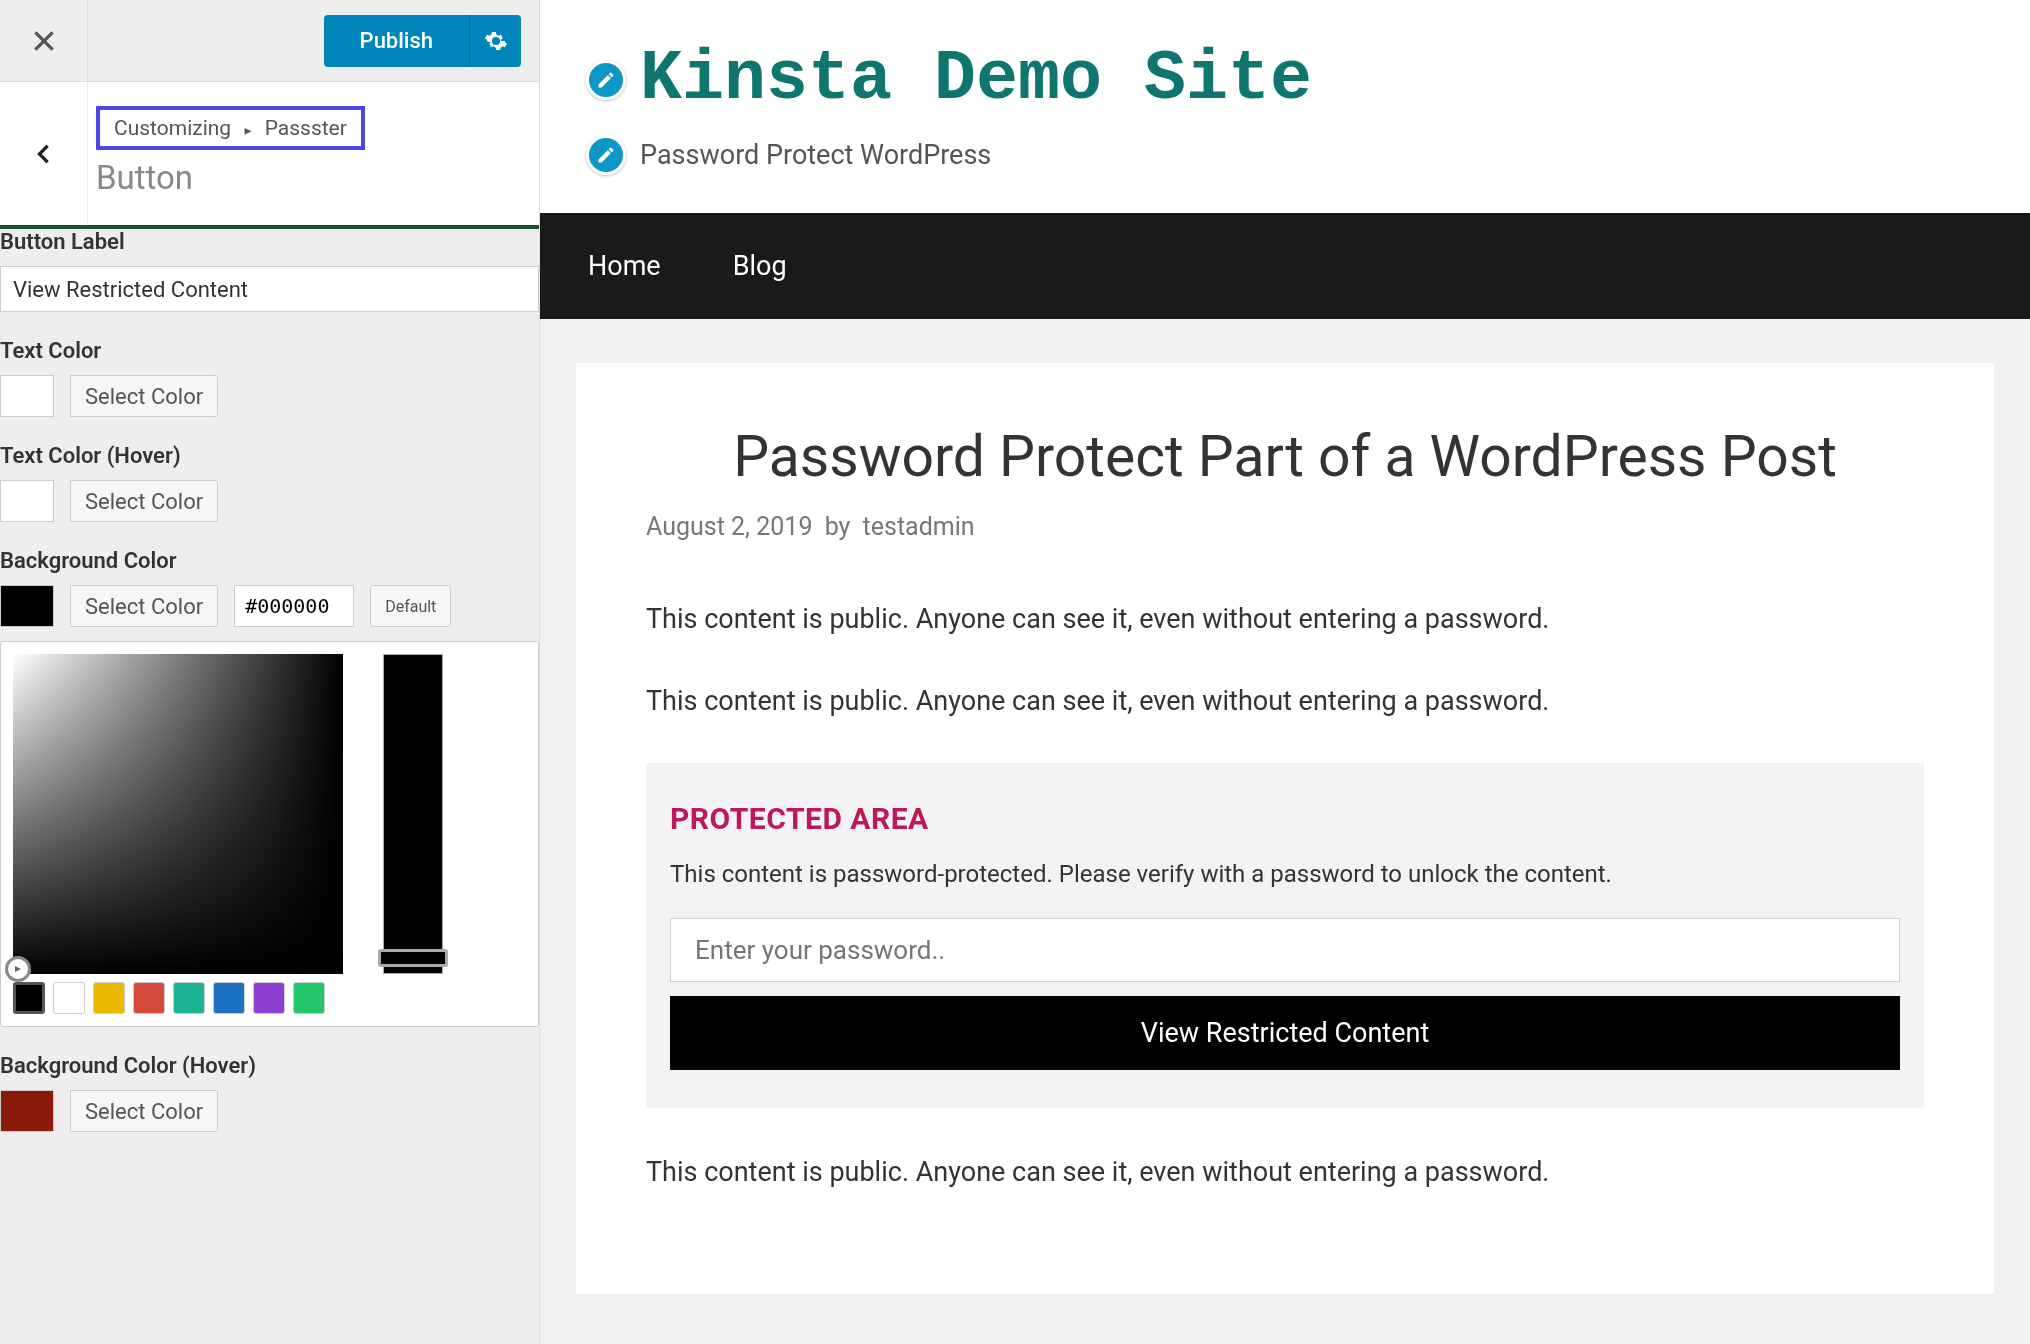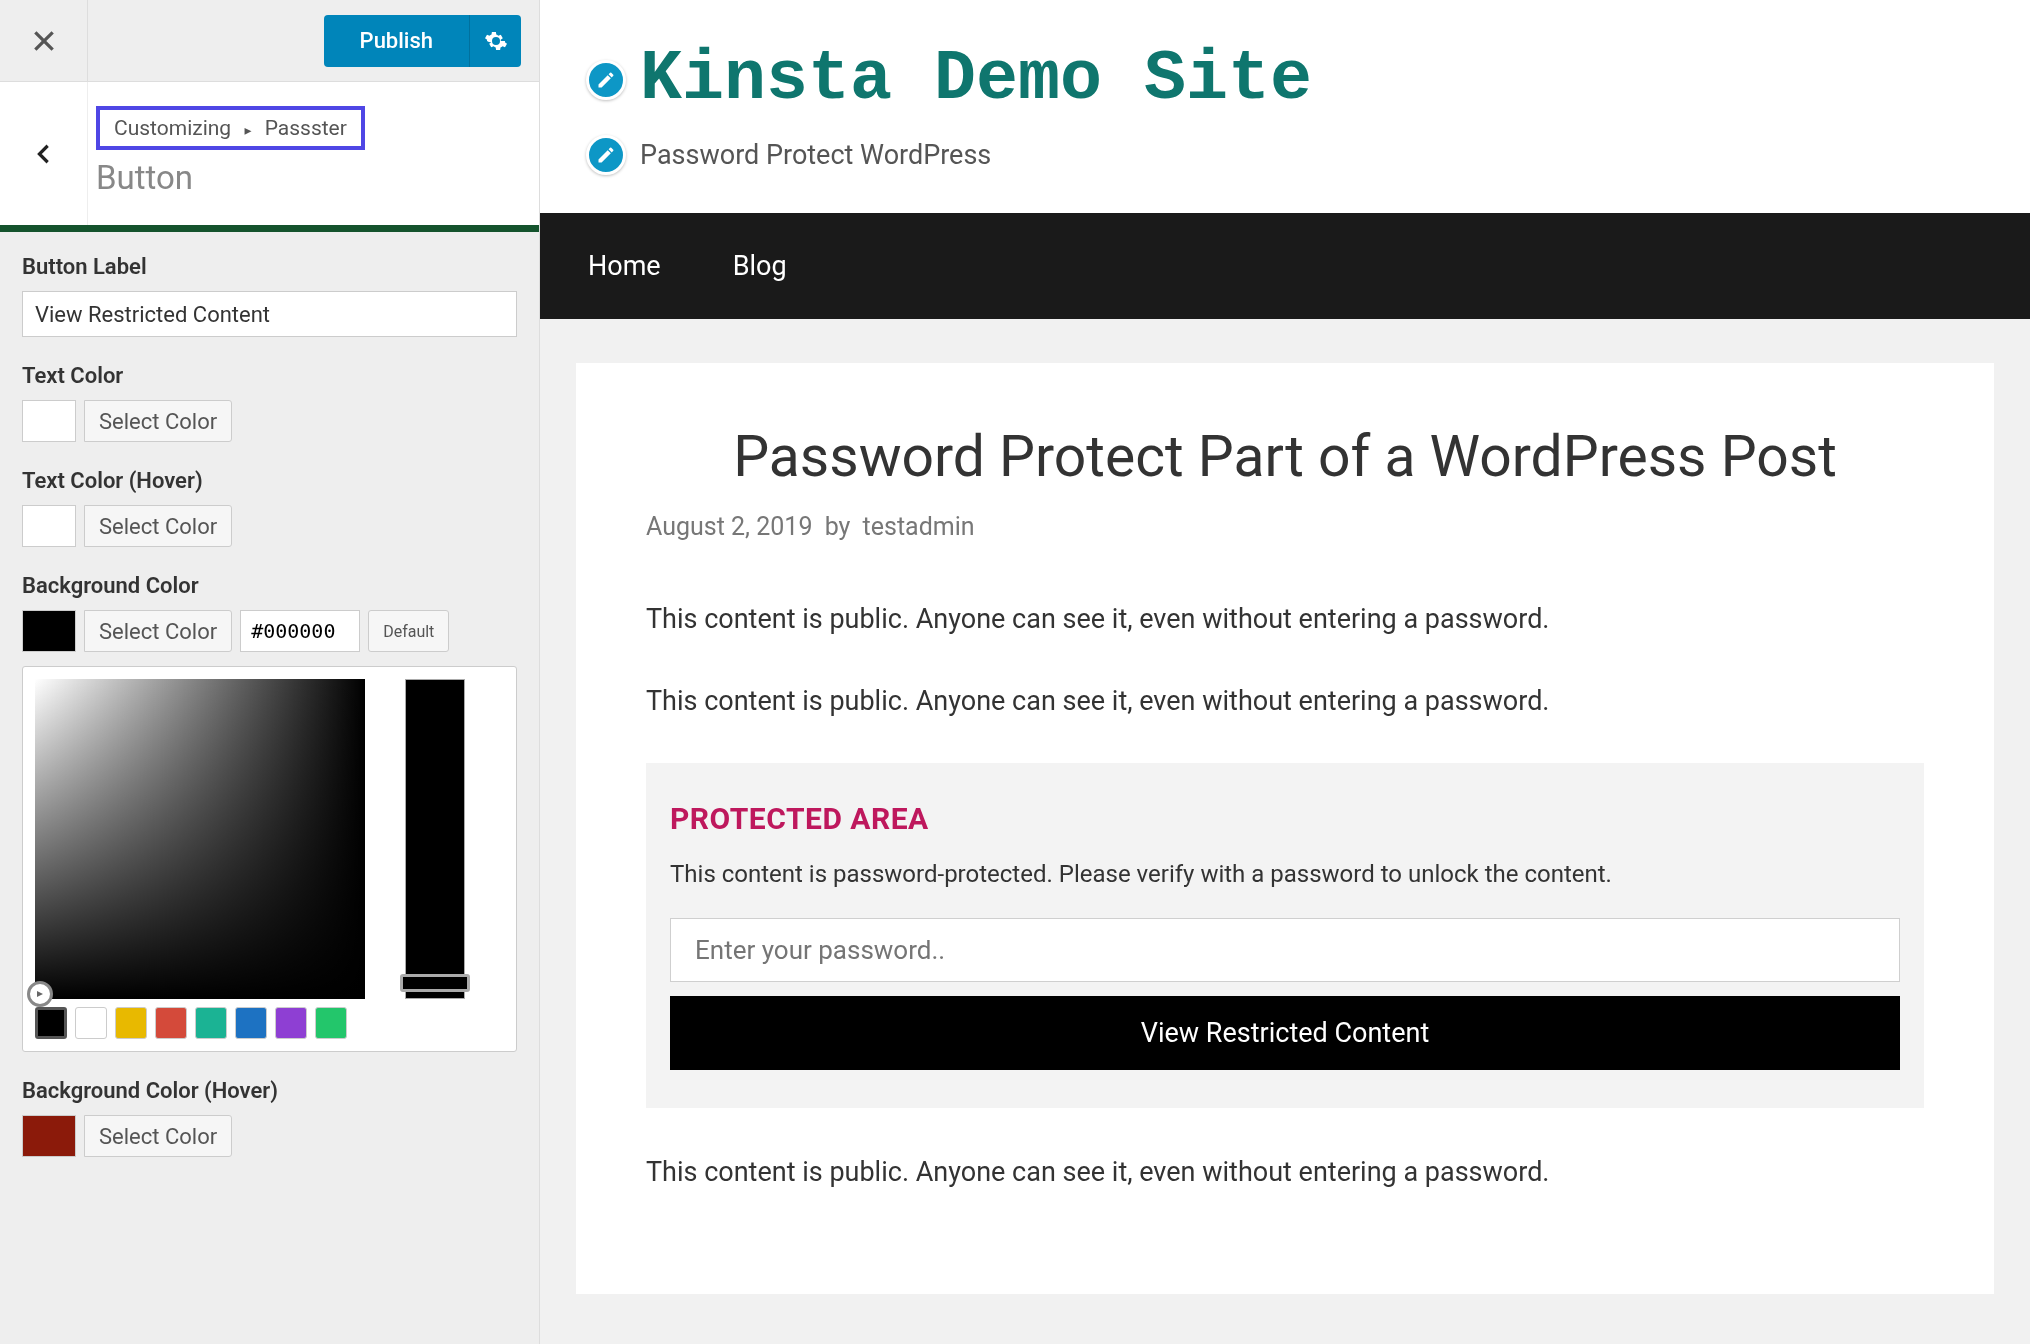--- a/index.html
+++ b/index.html
@@ -36,45 +36,45 @@
   border-radius:4px 0 0 4px;cursor:pointer;
 }
 .cz-gear{
   background:#0085ba;color:#fff;border:none;
   border-left:1px solid rgba(0,0,0,.15);
   width:52px;height:52px;border-radius:0 4px 4px 0;
   display:flex;align-items:center;justify-content:center;cursor:pointer;
 }
 
 .cz-header{
-  background:#fff;border-bottom:7px solid #14532d;
+  background:#fff;border-bottom:4px solid #14532d;
   padding:24px 20px 28px 96px;position:relative;
 }
 .cz-back{
   position:absolute;left:0;top:0;width:88px;height:100%;
   border-right:1px solid #eee;
   display:flex;align-items:center;justify-content:center;
   font-size:38px;font-weight:600;cursor:pointer;color:#333;
 }
 .cz-bread-box{
   border:4px solid #4f46e5;
   display:inline-block;padding:6px 14px;margin-bottom:8px;
 }
 .cz-bread{font-size:21px;color:#555;}
 .cz-bread .sep{margin:0 8px;font-size:14px;}
 .cz-title{font-size:33px;color:#888;font-weight:400;}
 
-.cz-body{padding:22px;overflow:auto;flex:1;}
+.cz-body{overflow:auto;flex:1;}
 .cz-field{margin-bottom:26px;}
 .cz-label{font-size:22px;font-weight:600;color:#333;margin-bottom:12px;display:block;}
 .cz-input{
   width:100%;height:46px;border:1px solid #ccc;background:#fff;
   padding:0 12px;font-size:22px;color:#333;
 }
-.color-row{display:flex;gap:8px;align-items:center;}
+.color-row{display:flex;gap:16px;align-items:center;}
 .swatch{width:54px;height:42px;border:1px solid #ccc;background:#fff;}
 .swatch.black{background:#000;}
 .swatch.darkred{background:#8b1a0a;}
 .select-color-btn{
   height:42px;border:1px solid #ccc;background:#f6f6f6;
   padding:0 14px;font-size:22px;color:#555;cursor:pointer;border-radius:0 3px 3px 0;
 }
 .hex-input{
   height:42px;width:120px;border:1px solid #ccc;background:#fff;
   padding:0 10px;font-size:20px;font-family:monospace;

